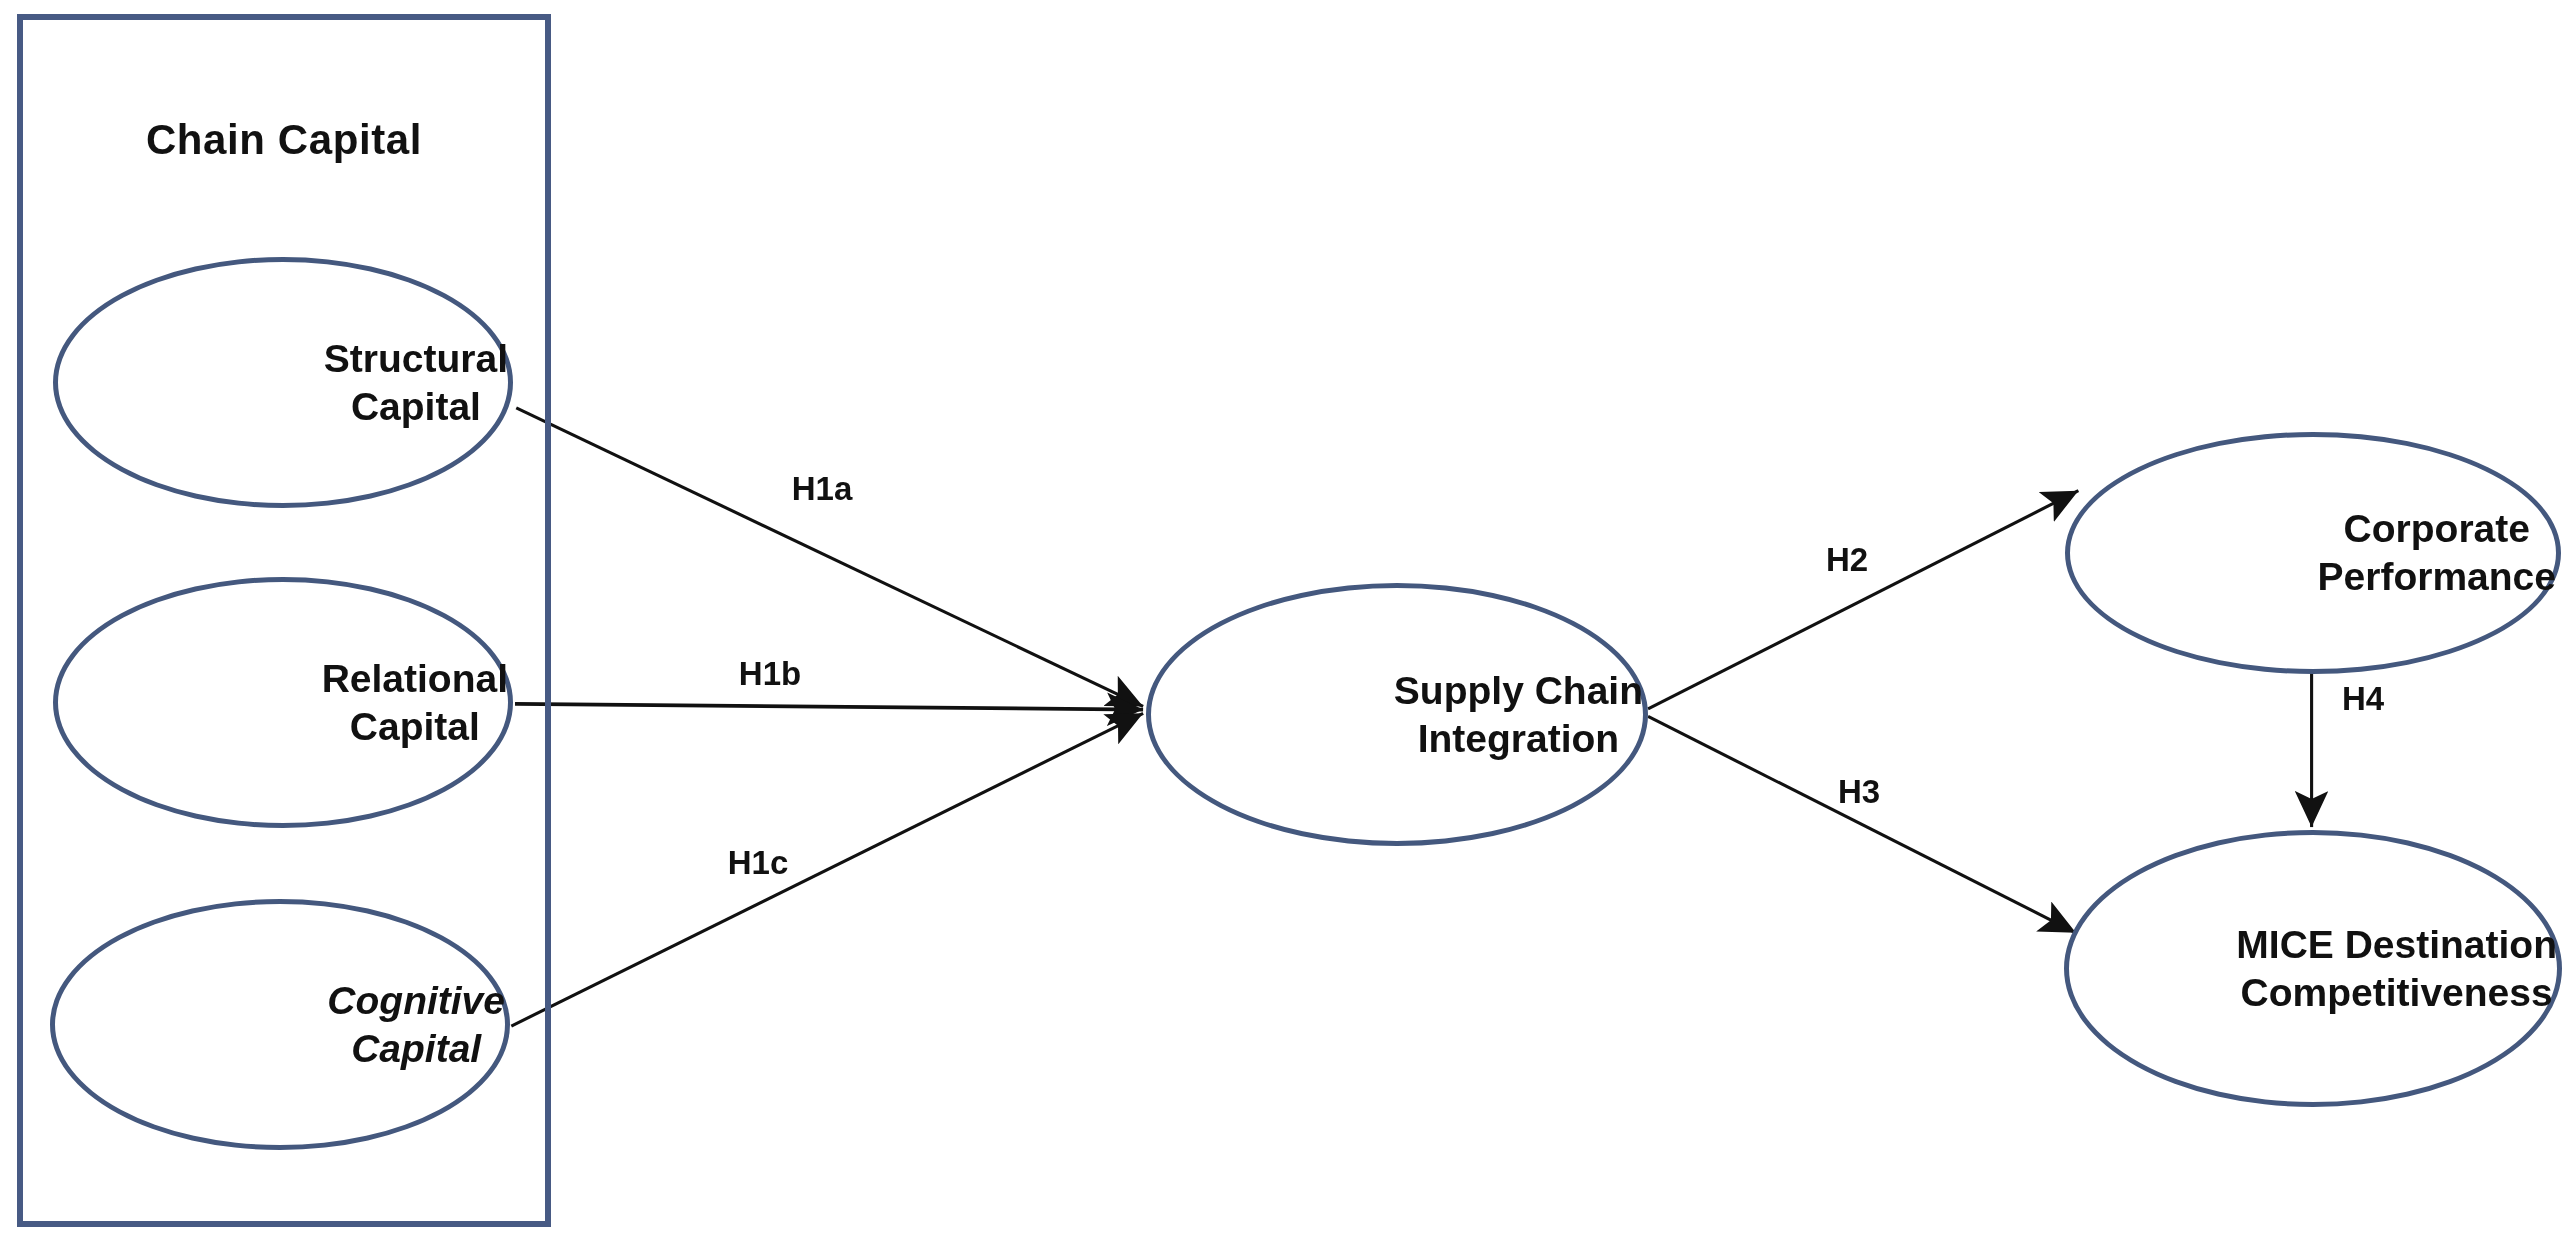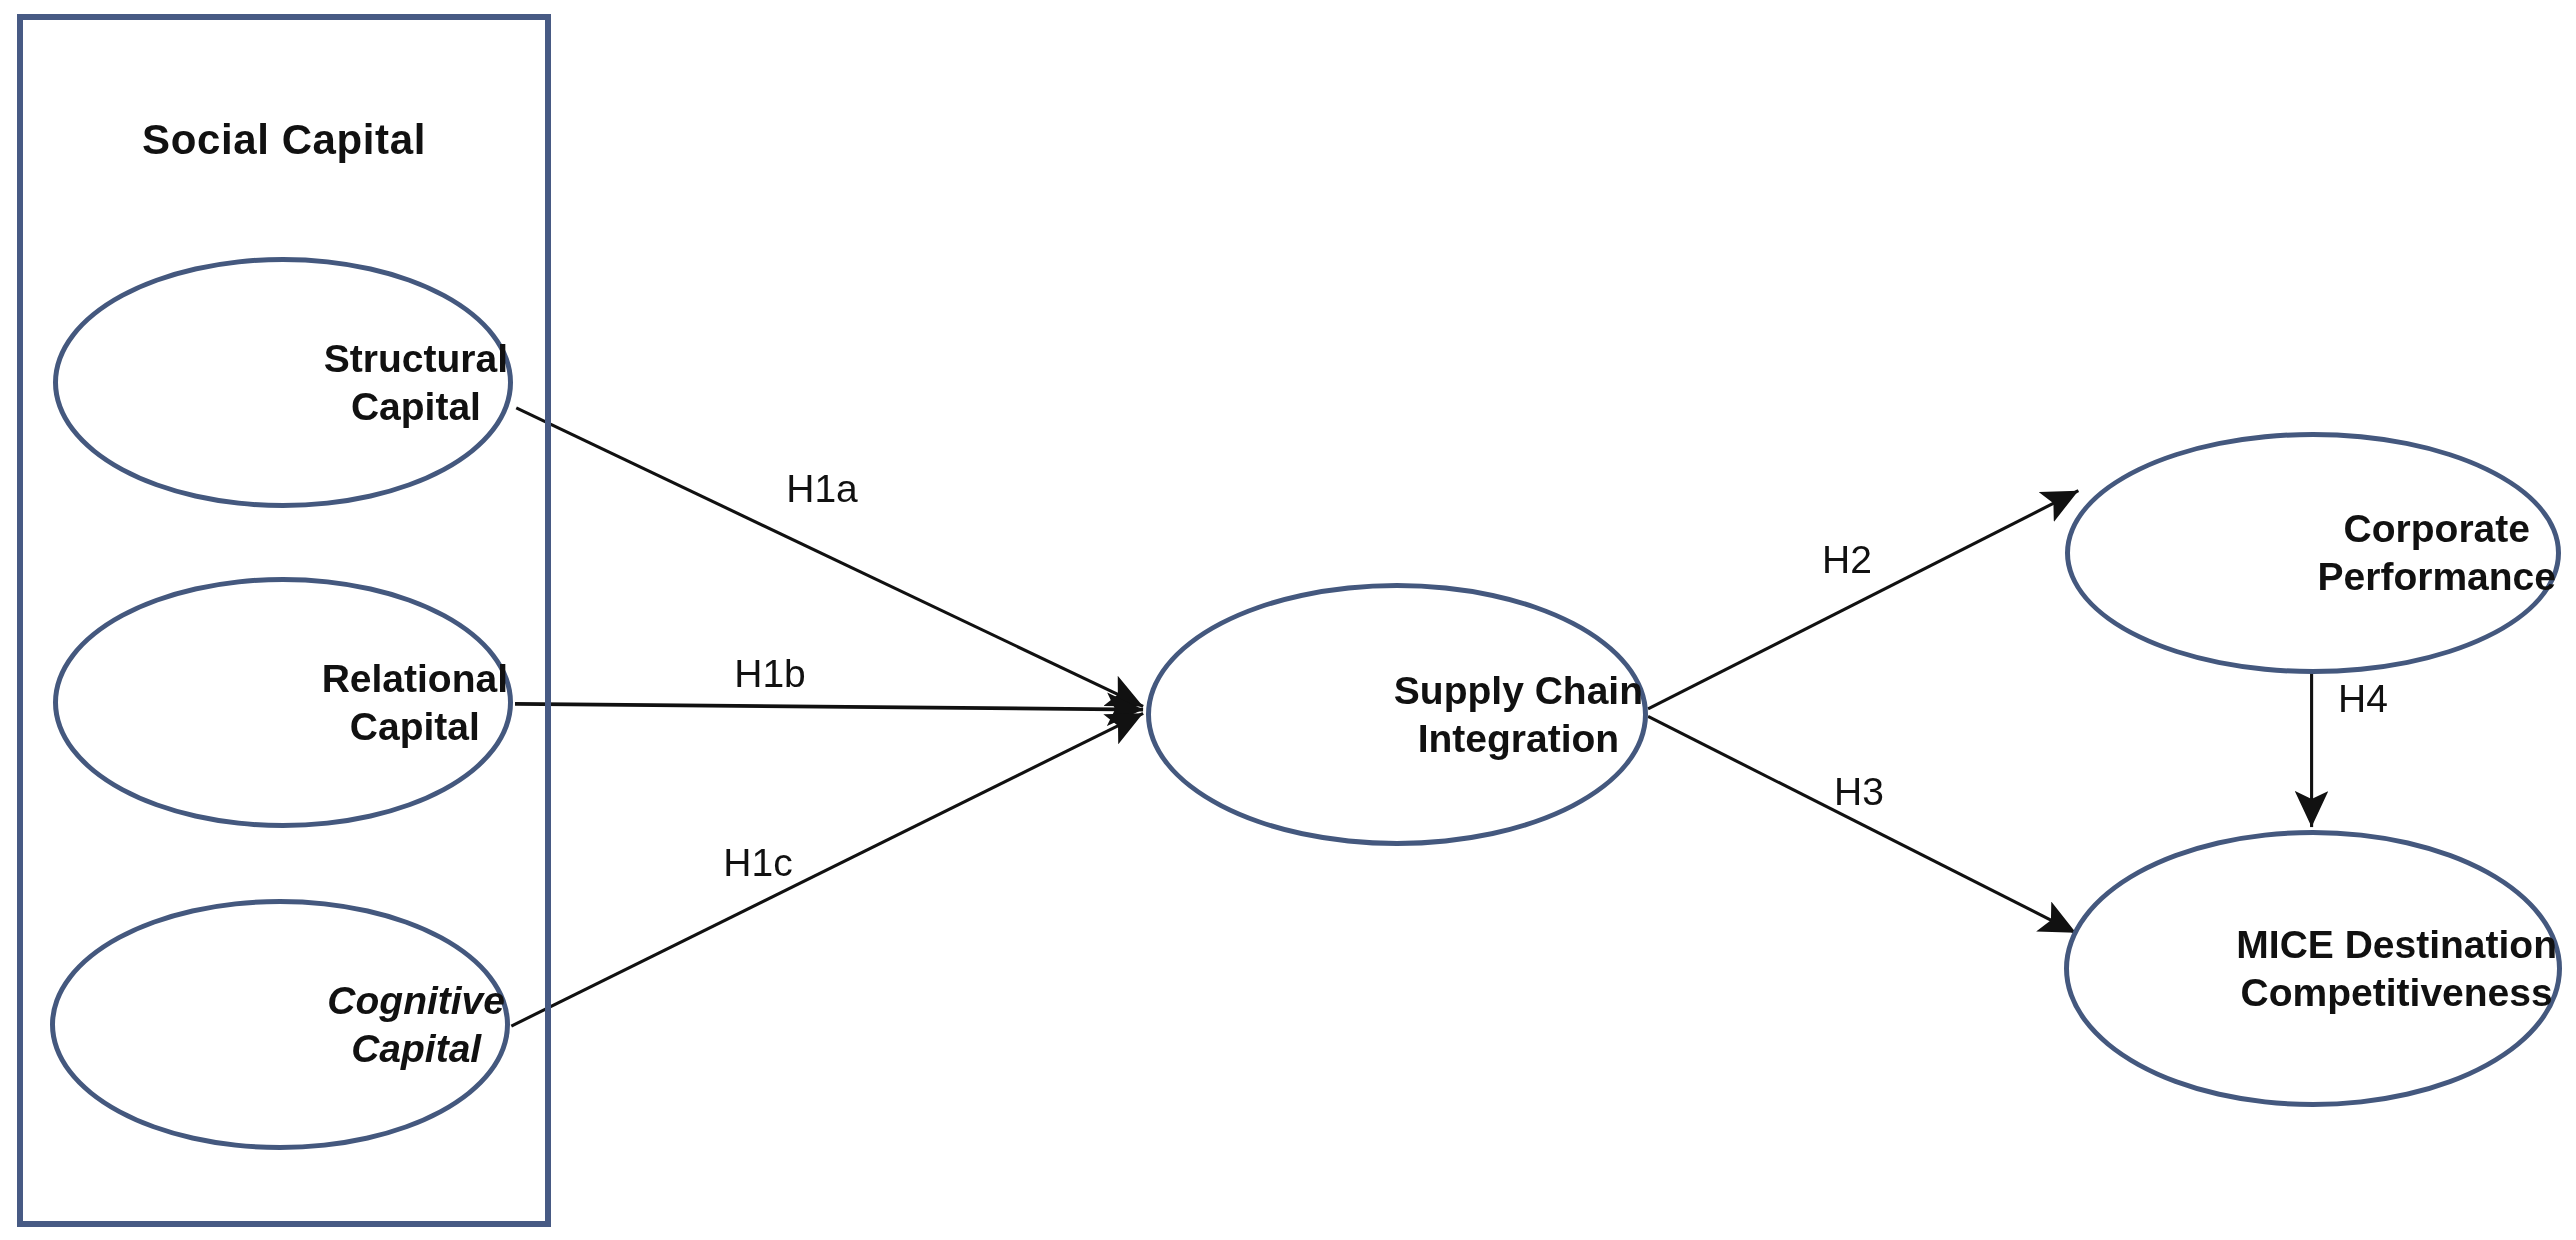--- a/index.html
+++ b/index.html
@@ -53,21 +53,21 @@
   }
   .node-structural{left:53px;top:257px;width:460px;height:251px;}
   .node-relational{left:53px;top:577px;width:460px;height:251px;}
   .node-cognitive{left:50px;top:899px;width:460px;height:251px;font-style:italic;}
   .node-sci{left:1146px;top:583px;width:502px;height:263px;}
   .node-cp{left:2065px;top:432px;width:496px;height:242px;}
   .node-mice{left:2064px;top:830px;width:498px;height:277px;}
   .edge-label{
     position:absolute;
     transform:translate(-50%,-50%);
-    font-size:39px;font-weight:normal;color:var(--text);
+    font-size:33px;font-weight:bold;color:var(--text);
     white-space:nowrap;
   }
   .edge-label-h1a{left:822px;top:489px;}
   .edge-label-h1b{left:770px;top:674px;}
   .edge-label-h1c{left:758px;top:855px;margin-top:8px;}
   .edge-label-h2{left:1847px;top:560px;}
   .edge-label-h3{left:1859px;top:792px;}
   .edge-label-h4{left:2363px;top:699px;}
   .edge-line{stroke:var(--arrow);}
 </style>
@@ -84,21 +84,21 @@
     </defs>
     <line class="edge-line" x1="830" y1="656" x2="1838" y2="1136" stroke-width="5" marker-end="url(#arrowhead)"></line>
     <line class="edge-line" x1="828" y1="1132" x2="1838" y2="1141" stroke-width="6" marker-end="url(#arrowhead)"></line>
     <line class="edge-line" x1="822" y1="1650" x2="1838" y2="1147" stroke-width="5" marker-end="url(#arrowhead)"></line>
     <line class="edge-line" x1="2650" y1="1140" x2="3342" y2="789" stroke-width="5" marker-end="url(#arrowhead)"></line>
     <line class="edge-line" x1="2650" y1="1152" x2="3338" y2="1500" stroke-width="5" marker-end="url(#arrowhead)"></line>
     <line class="edge-line" x1="3717" y1="1082" x2="3717" y2="1330" stroke-width="5" marker-end="url(#arrowhead)"></line>
   </svg>
 
   <div class="group-box"></div>
-  <div class="group-title">Social Capital</div>
+  <div class="group-title">Chain Capital</div>
 
   <div class="node node-structural">
     <div class="label">
       <span>Structural</span><br>
       <span>Capital</span>
     </div>
   </div>
 
   <div class="node node-relational">
     <div class="label">

